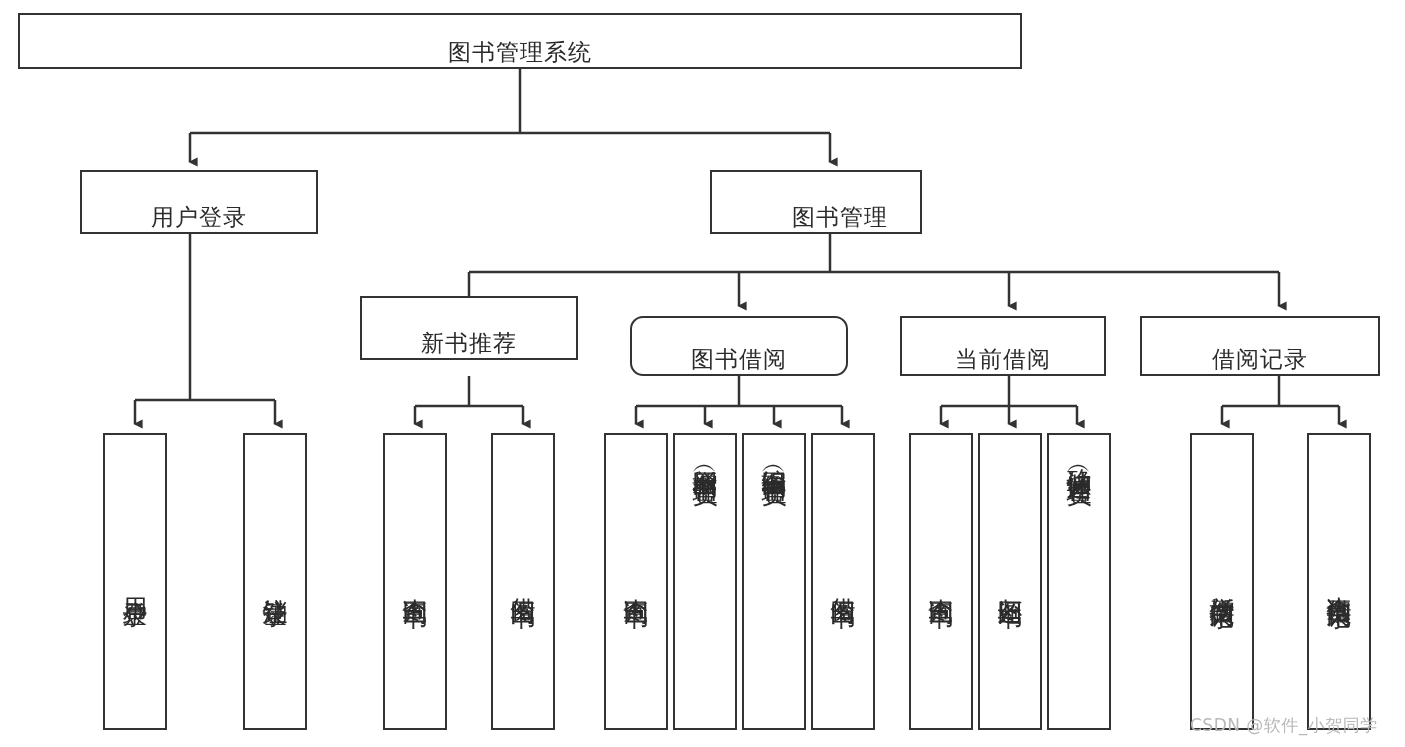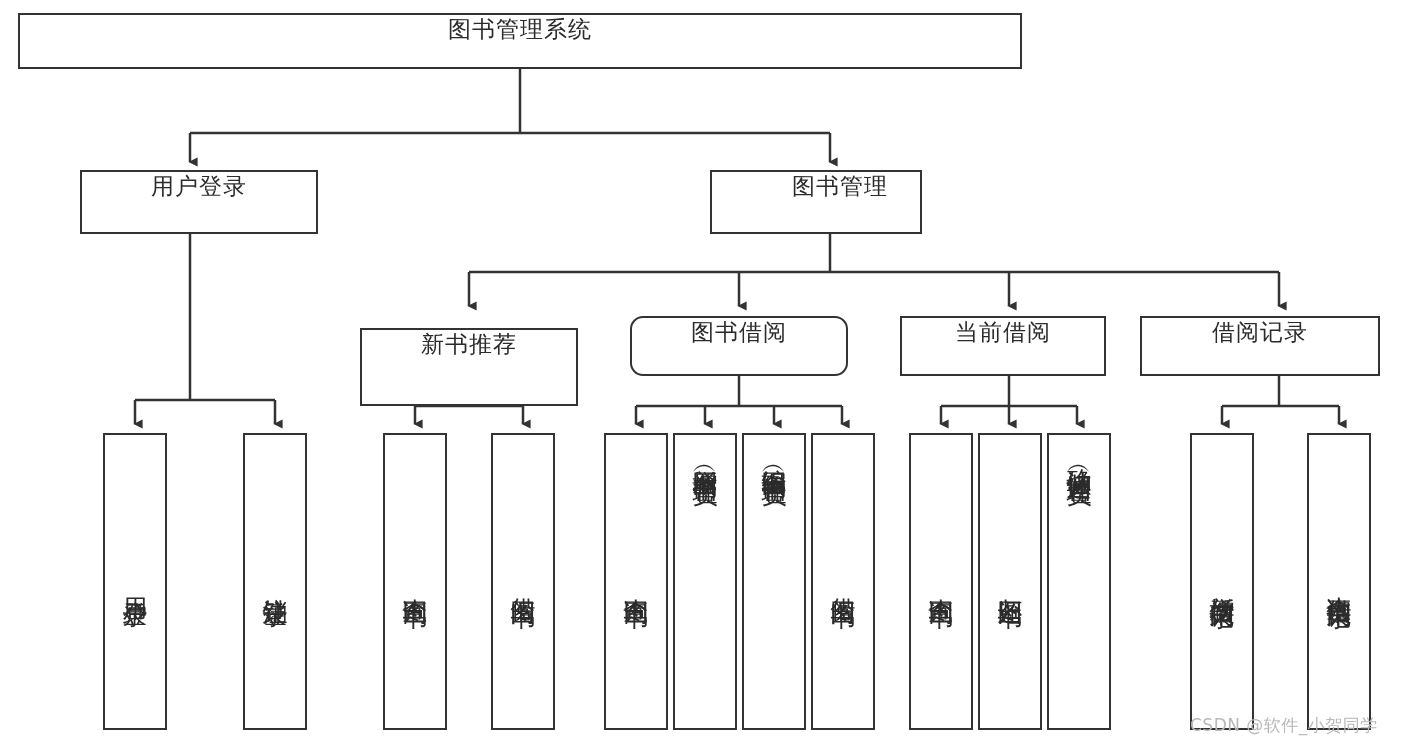--- a/index.html
+++ b/index.html
@@ -17,21 +17,21 @@
     height: 747px;
     background: #ffffff;
     overflow: hidden;
   }
   .node {
     position: absolute;
     box-sizing: border-box;
     border: 2.5px solid #333333;
     background: #ffffff;
     display: flex;
-    align-items: flex-start;
+    align-items: flex-end;
     justify-content: center;
     color: #222222;
   }
   .node-label {
     font-size: 23px;
     line-height: 1.25;
     letter-spacing: 1px;
     color: #2b2b2b;
     white-space: nowrap;
   }
@@ -126,21 +126,21 @@
   </div>
 
   <div class="node" style="left:80px; top:170px; width:238px; height:64px;">
     <span class="node-label">用户登录</span>
   </div>
 
   <div class="node" style="left:710px; top:170px; width:212px; height:64px;padding-left:48px;">
     <span class="node-label">图书管理</span>
   </div>
 
-  <div class="node" style="left:360px; top:328px; width:218px; height:78px;">
+  <div class="node" style="left:360px; top:296px; width:218px; height:64px;">
     <span class="node-label">新书推荐</span>
   </div>
 
   <div class="node" style="left:630px; top:316px; width:218px; height:60px;border-radius:13px;">
     <span class="node-label">图书借阅</span>
   </div>
 
   <div class="node" style="left:900px; top:316px; width:206px; height:60px;">
     <span class="node-label">当前借阅</span>
   </div>

